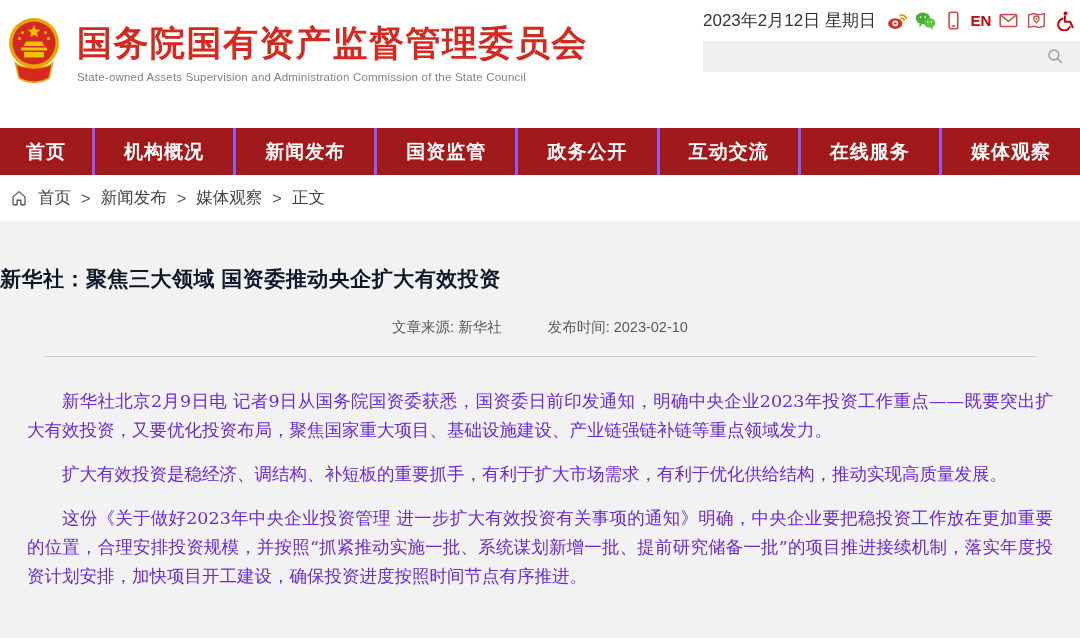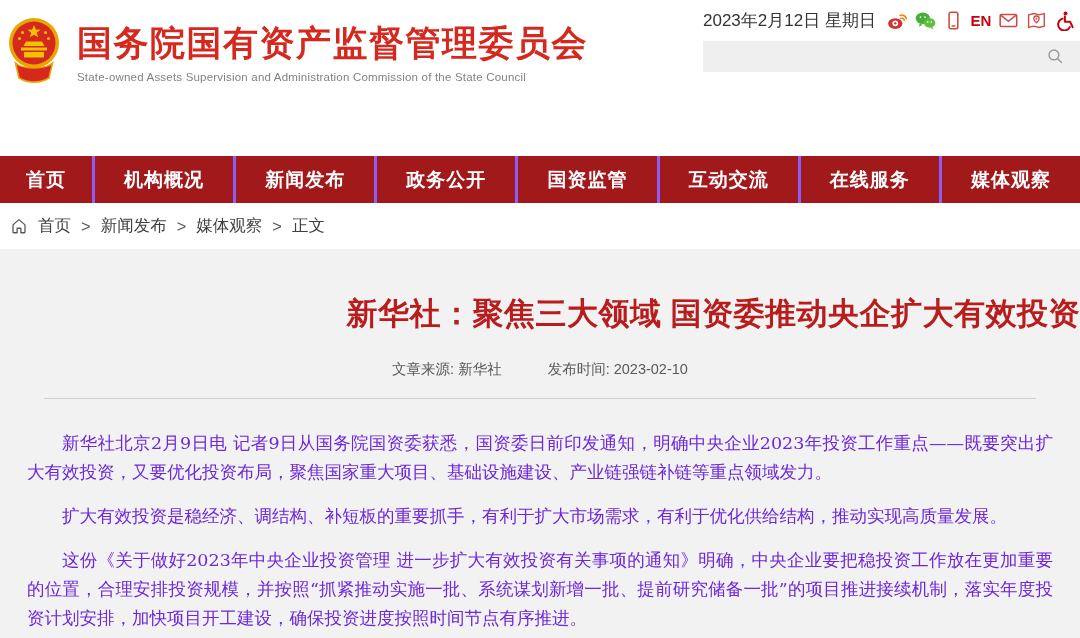--- a/index.html
+++ b/index.html
@@ -8,21 +8,21 @@
     --icon-red:#c9342c;
     --panel-bg:#f2f2f2;
   }
   *{box-sizing:border-box;}
   html,body{margin:0;padding:0;}
   body{
     width:1080px;height:638px;overflow:hidden;background:#fff;
     font-family:"Liberation Sans","DejaVu Sans",sans-serif;
   }
   
-  .site-header{position:relative;height:156px;background:#fff;}
+  .site-header{position:relative;height:128px;background:#fff;}
   .brand{position:absolute;left:8px;top:16px;display:flex;align-items:flex-start;gap:17px;}
   .emblem{width:52px;height:80px;flex:0 0 auto;}
   .brand-text{padding-top:8px;}
   .site-title{
     font-size:35px;font-weight:700;color:var(--brand-red);
     letter-spacing:1.5px;line-height:1.1;white-space:nowrap;
   }
   .site-subtitle{font-size:11.5px;color:#828282;margin-top:8px;letter-spacing:.2px;white-space:nowrap;}
   .header-right{position:absolute;right:0;top:9px;width:377px;}
   .date-row{display:flex;align-items:center;gap:7px;justify-content:flex-end;padding-right:5px;}
@@ -47,22 +47,22 @@
   .breadcrumb{
     height:46px;background:#fff;display:flex;align-items:center;
     padding:0 10px;gap:10px;font-size:16.5px;color:#3f3f3f;
   }
   .home-icon{width:18px;height:18px;flex:0 0 auto;}
   .crumb{cursor:pointer;}
   .crumb-sep{color:#555;}
   
   .article-panel{background:var(--panel-bg);height:420px;}
   .article-title{
-    margin:0;padding-top:44px;text-align:right;
-    font-size:31px;font-weight:600;color:#b91c1c;letter-spacing:.5px;
+    margin:0;padding-top:44px;text-align:left;
+    font-size:21px;font-weight:600;color:#0f172a;letter-spacing:.5px;
   }
   .article-meta{
     margin-top:25px;display:flex;justify-content:center;gap:46px;
     font-size:14.5px;color:#595959;
   }
   .meta-divider{border:none;border-top:1px solid #cfcfcf;margin:19px 44px 0;}
   .article-body{
     padding:15px 27px 0;
     font-family:"DejaVu Serif","Liberation Serif",serif;
     font-size:17.5px;color:#6d28d9;
@@ -140,22 +140,22 @@
         <line x1="14.8" y1="14.8" x2="19.5" y2="19.5" stroke="#9a9a9a" stroke-width="1.8" stroke-linecap="round"></line>
       </svg>
     </div>
   </div>
 </header>
 
 <nav class="main-nav">
     <div class="nav-item first">首页</div>
     <div class="nav-item">机构概况</div>
     <div class="nav-item">新闻发布</div>
+    <div class="nav-item">国资监管</div>
     <div class="nav-item">政务公开</div>
-    <div class="nav-item">国资监管</div>
     <div class="nav-item">互动交流</div>
     <div class="nav-item">在线服务</div>
     <div class="nav-item">媒体观察</div>
   </nav>
 
 <div class="breadcrumb">
   <svg class="home-icon" viewBox="0 0 24 24">
     <path d="M4 10.5 12 3.5l8 7V20a1 1 0 0 1-1 1h-4.5v-6h-5v6H5a1 1 0 0 1-1-1z" fill="none" stroke="#555" stroke-width="1.7" stroke-linejoin="round"></path>
   </svg>
   <span style="display:flex;align-items:center;gap:10px;">

